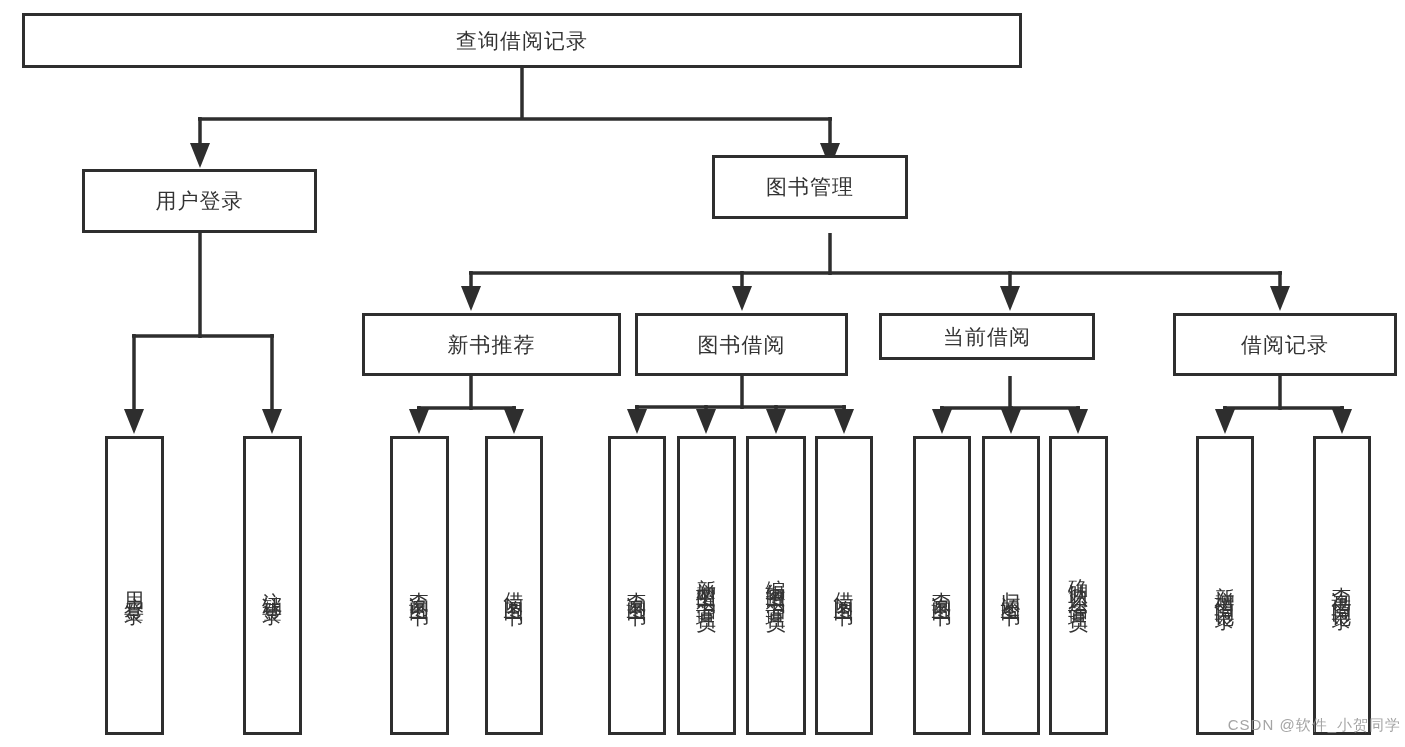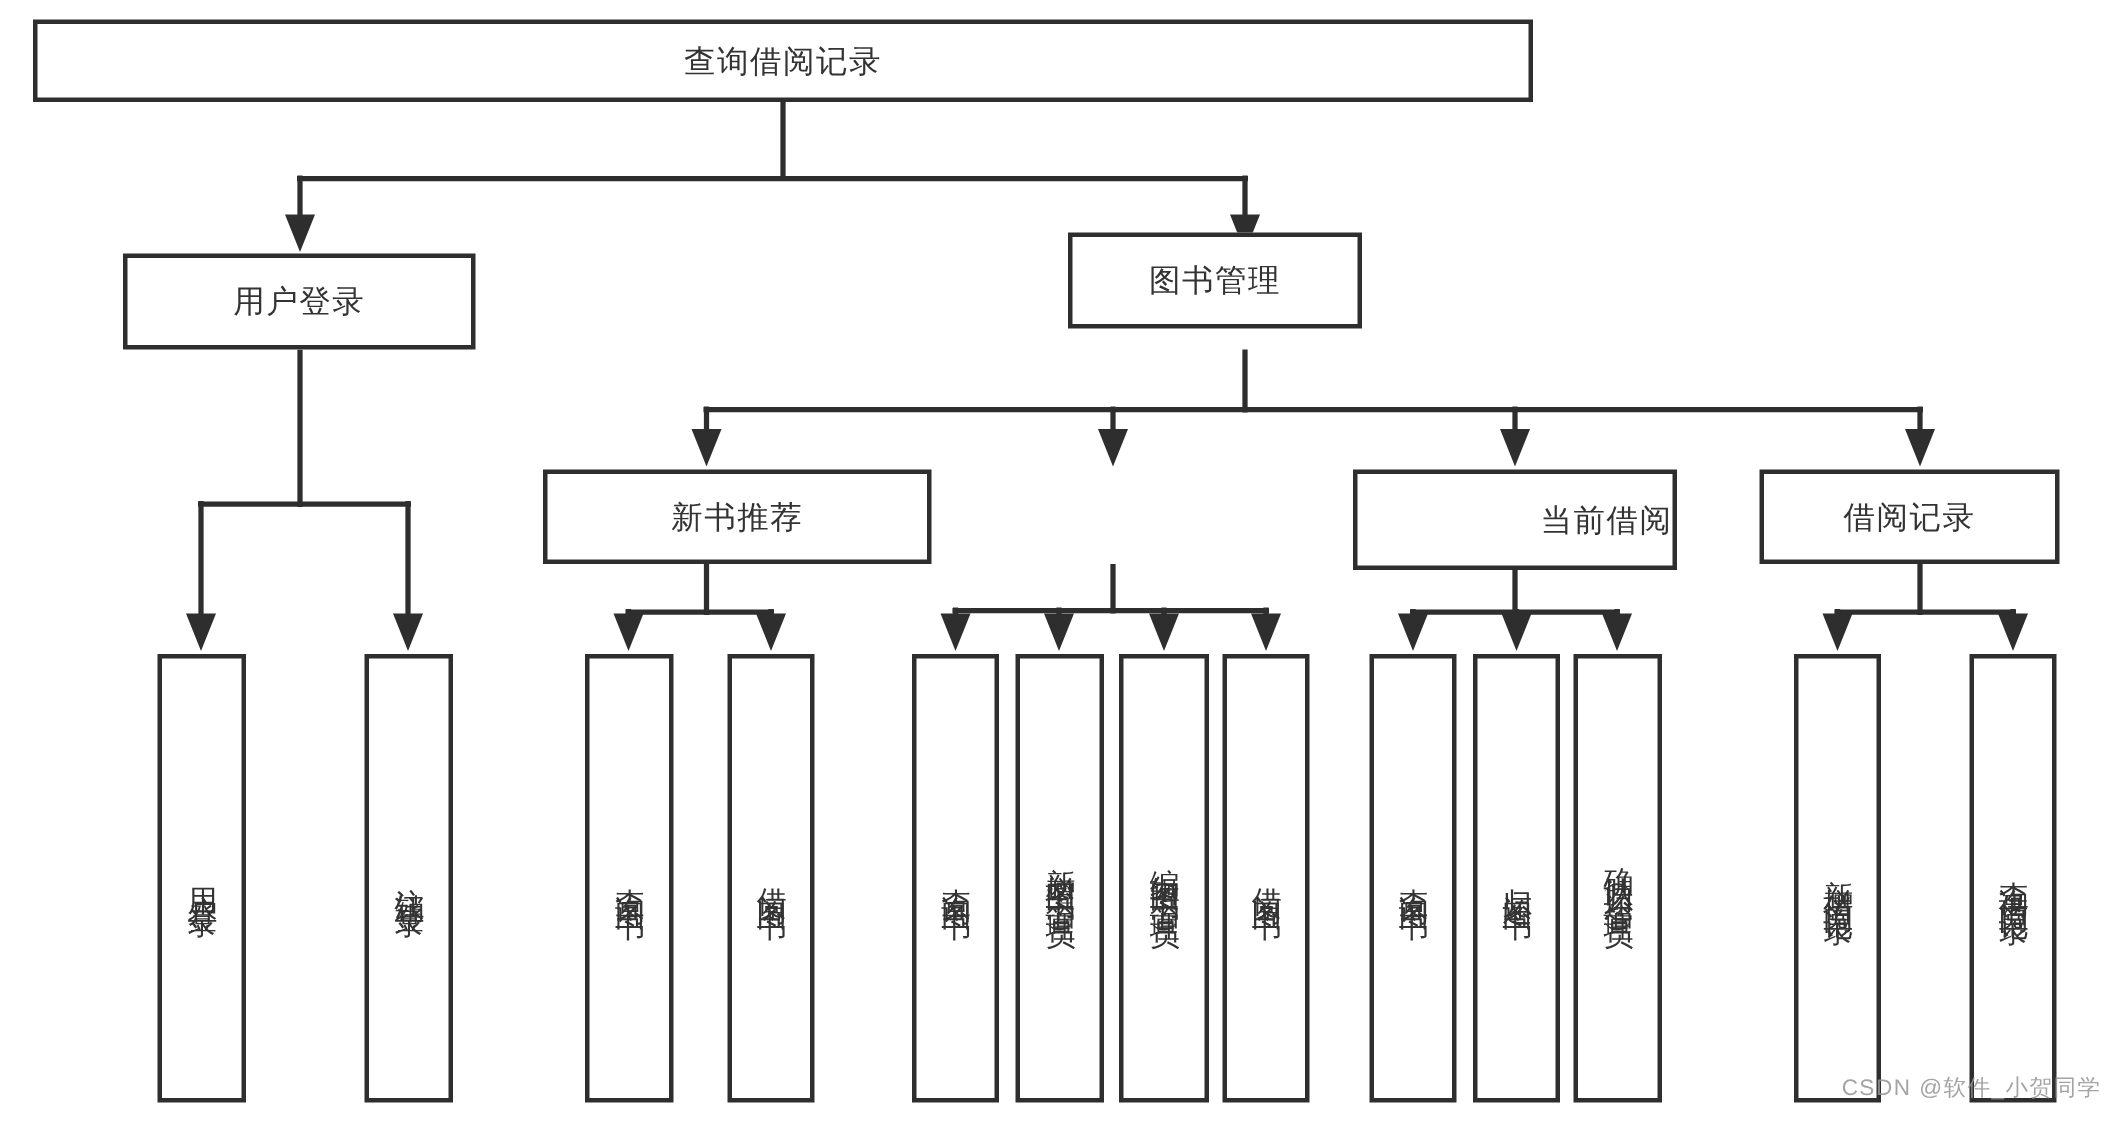--- a/index.html
+++ b/index.html
@@ -127,24 +127,27 @@
   <div class="box" style="left:82px; top:169px; width:235px; height:64px;">
     <span>用户登录</span>
   </div>
   <div class="box" style="left:712px; top:155px; width:196px; height:64px;">
     <span>图书管理</span>
   </div>
 
   <div class="box" style="left:362px; top:313px; width:259px; height:63px;">
     <span>新书推荐</span>
   </div>
-  <div class="box" style="left:902px; top:313px; width:216px; height:67px;justify-content:flex-end;">
+  <div class="box" style="left:635px; top:313px; width:213px; height:63px;">
+    <span>图书借阅</span>
+  </div>
+  <div class="box" style="left:879px; top:313px; width:216px; height:47px;">
     <span>当前借阅</span>
   </div>
-  <div class="box" style="left:1173px; top:313px; width:200px; height:63px;">
+  <div class="box" style="left:1173px; top:313px; width:224px; height:63px;">
     <span>借阅记录</span>
   </div>
 
   <div class="box leaf" style="left:105px; top:436px; width:59px; height:299px;">
     <span>用户登录</span>
   </div>
   <div class="box leaf" style="left:243px; top:436px; width:59px; height:299px;">
     <span>注销登录</span>
   </div>
 

